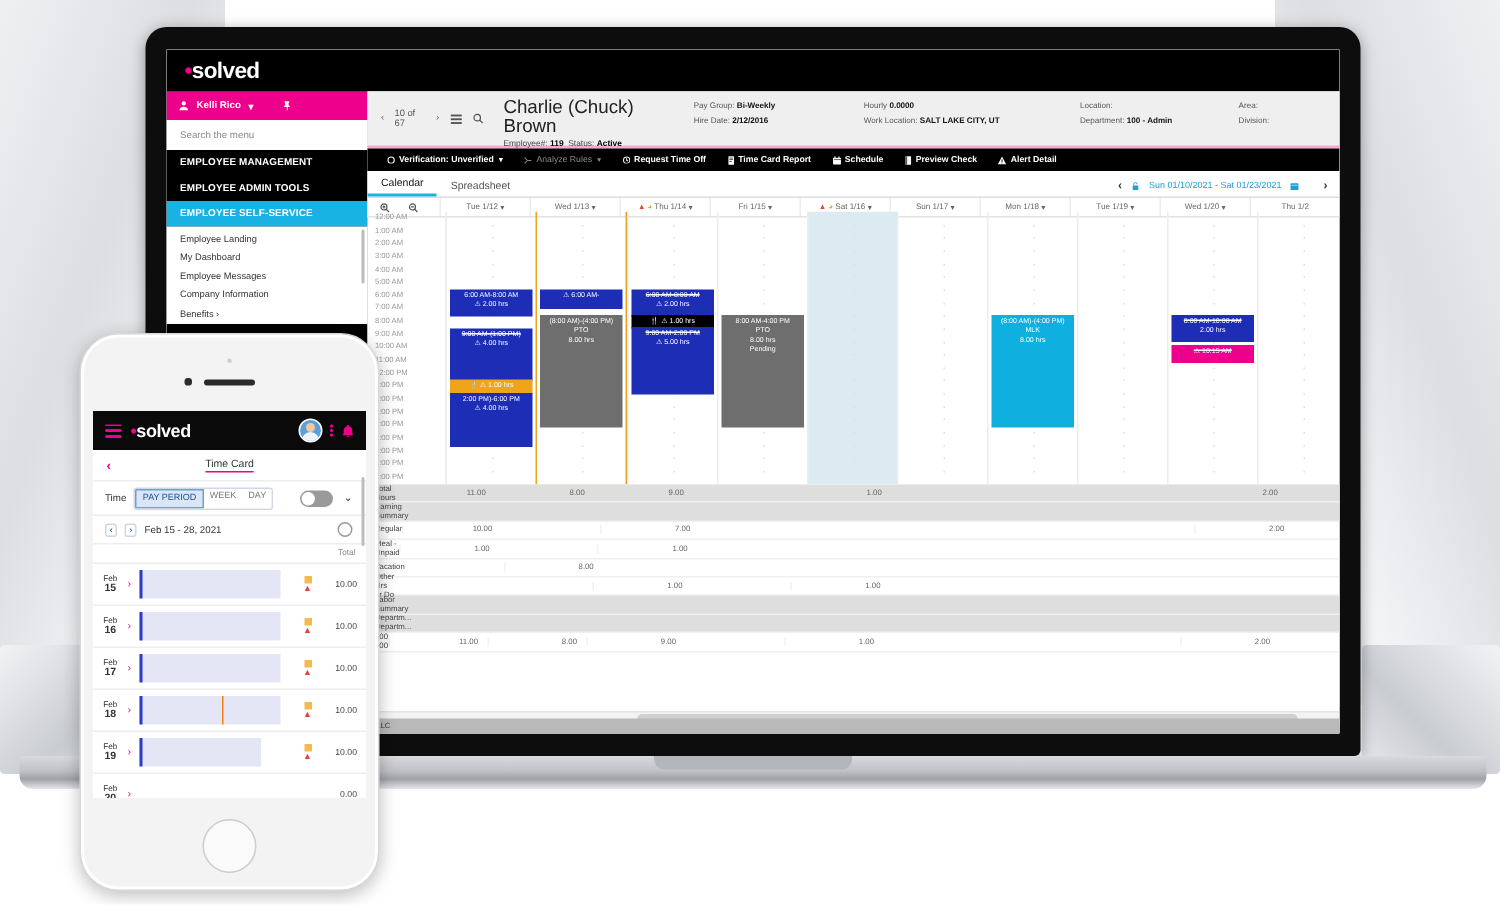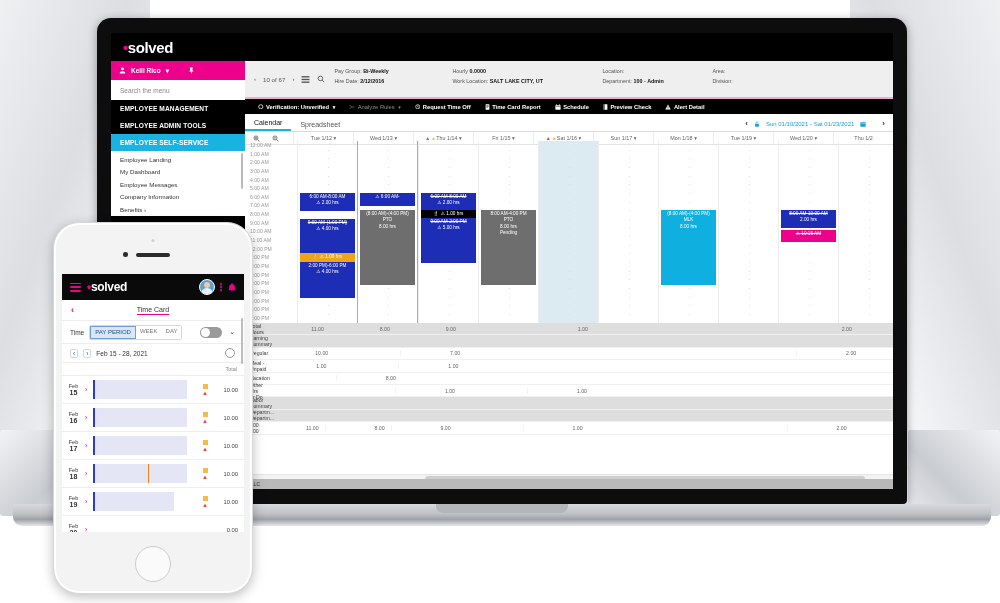--- a/index.html
+++ b/index.html
@@ -268,20 +268,29 @@
               <span>›</span>
               <svg width="9" height="9" viewBox="0 0 16 16" fill="#555">
                   <rect x="1" y="2" width="14" height="2.4"></rect>
                   <rect x="1" y="6.8" width="14" height="2.4"></rect>
                   <rect x="1" y="11.6" width="14" height="2.4"></rect>
                 </svg>
               <svg width="8" height="8" viewBox="0 0 16 16" fill="none" stroke="#555" stroke-width="1.8">
                   <circle cx="6.8" cy="6.8" r="4.6"></circle>
                   <line x1="10.3" y1="10.3" x2="14.5" y2="14.5"></line>
                 </svg>
+            </div>
+            <div class="emp-name-box">
+              <div class="emp-name">Charlie (Chuck) Brown</div>
+              <div class="emp-sub">
+                <span>Employee#:</span>
+                <b>119</b>
+                &nbsp;<span>Status:</span>
+                <b>Active</b>
+              </div>
             </div>
             <div class="meta-col" style="width:118px">
               <div><span>Pay Group:</span> <b>Bi-Weekly</b></div>
               <div><span>Hire Date:</span> <b>2/12/2016</b></div>
             </div>
             <div class="meta-col" style="width:150px">
               <div><span>Hourly</span> <b>0.0000</b></div>
               <div><span>Work Location:</span> <b>SALT LAKE CITY, UT</b></div>
             </div>
             <div class="meta-col" style="width:110px">

